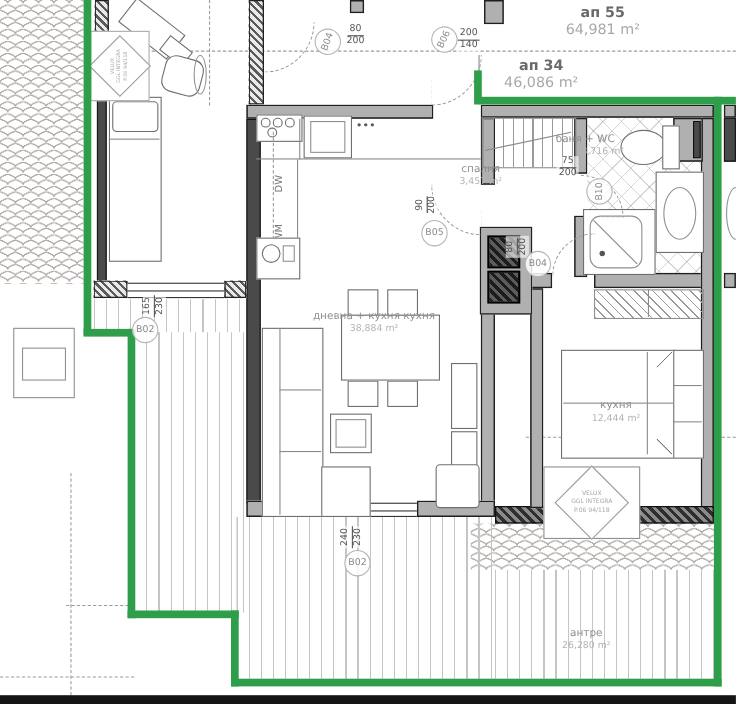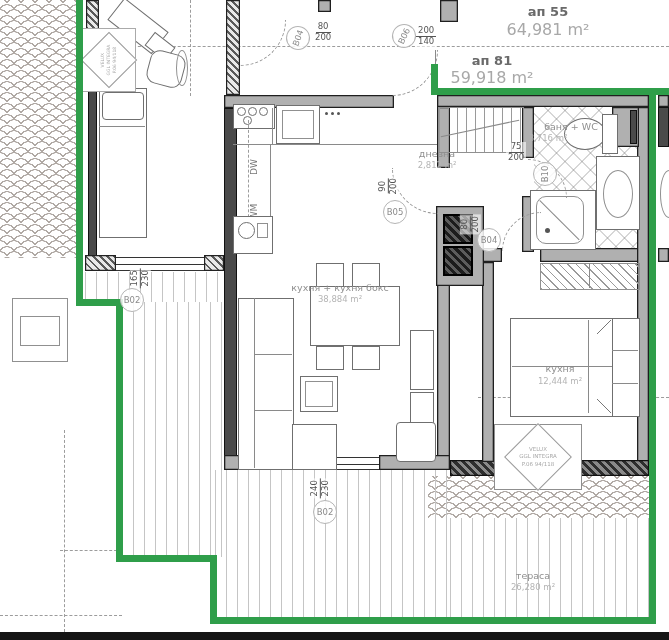--- a/index.html
+++ b/index.html
@@ -43,21 +43,21 @@
   .tag{position:absolute;width:24px;height:24px;border:1px solid #b5b5b5;border-radius:50%;
        display:flex;align-items:center;justify-content:center;font-size:8.5px;color:#8b8b8b;
        background:rgba(255,255,255,.85);box-sizing:border-box}
   .frac{position:absolute;display:flex;flex-direction:column;align-items:center;
         font-size:8.5px;color:#555;line-height:1.15;background:rgba(255,255,255,.6)}
   .frac span:first-child{border-bottom:1px solid #555;padding:0 2px}
   .frac span:last-child{padding:0 2px}
   .rname{position:absolute;font-size:9.5px;color:#8f8f8f;white-space:nowrap;transform:translateX(-50%)}
   .rarea{position:absolute;font-size:8.5px;color:#b4b4b4;white-space:nowrap;transform:translateX(-50%)}
   .apt{position:absolute;font-size:13px;font-weight:bold;color:#6a6a6a;white-space:nowrap;transform:translateX(-50%)}
-  .apta{position:absolute;font-size:16px;color:#a8a8a8;white-space:nowrap;transform:translateX(-50%)}
+  .apta{position:absolute;font-size:13px;color:#a8a8a8;white-space:nowrap;transform:translateX(-50%)}
   .green{position:absolute;background:#2f9e4a}
   .velux{position:absolute;display:flex;align-items:center;justify-content:center;background:#fff;border:1px solid #8f8f8f}
   .vd{position:absolute;border:1px solid #9a9a9a;transform:rotate(45deg);background:#fff}
   .vt{position:absolute;text-align:center;font-size:5.5px;color:#a8a8a8;line-height:1.35;white-space:nowrap}
   .rot90{transform:rotate(-90deg)}
   .appl{position:absolute;font-size:9px;color:#777;transform:rotate(-90deg);white-space:nowrap}
   .blackbar{position:absolute;background:#151515}
 </style>
 </head>
 <body>
@@ -261,28 +261,28 @@
   <div class="frac rot90" style="left:310px;top:478px">
     <span>240</span>
     <span>230</span>
   </div>
   <div class="tag" style="left:313px;top:500px">
     <span>B02</span>
   </div>
 
   <div class="apt" style="left:548px;top:4px">ап 55</div>
   <div class="apta" style="left:548px;top:20px">64,981 m²</div>
-  <div class="apt" style="left:492px;top:53px">ап 81</div>
-  <div class="apta" style="left:492px;top:68px">59,918 m²</div>
-
-  <div class="rname" style="left:437px;top:148px">дневна</div>
-  <div class="rarea" style="left:437px;top:160px">2,812 m²</div>
-  <div class="rname" style="left:571px;top:121px">баня + WC</div>
+  <div class="apt" style="left:492px;top:53px">ап 34</div>
+  <div class="apta" style="left:492px;top:68px">46,086 m²</div>
+
+  <div class="rname" style="left:437px;top:148px">спалня</div>
+  <div class="rarea" style="left:437px;top:160px">3,457 m²</div>
+  <div class="rname" style="left:532px;top:121px">баня + WC</div>
   <div class="rarea" style="left:548px;top:133px">3,716 m²</div>
-  <div class="rname" style="left:340px;top:282px">кухня + кухня бокс</div>
+  <div class="rname" style="left:340px;top:282px">дневна + кухня кухня</div>
   <div class="rarea" style="left:340px;top:294px">38,884 m²</div>
   <div class="rname" style="left:560px;top:363px">кухня</div>
   <div class="rarea" style="left:560px;top:376px">12,444 m²</div>
-  <div class="rname" style="left:533px;top:570px">тераса</div>
+  <div class="rname" style="left:533px;top:570px">антре</div>
   <div class="rarea" style="left:533px;top:582px">26,280 m²</div>
 
   <div class="blackbar" style="left:0;top:632px;width:669px;height:8px"></div>
 </div>
 
 </body></html>

